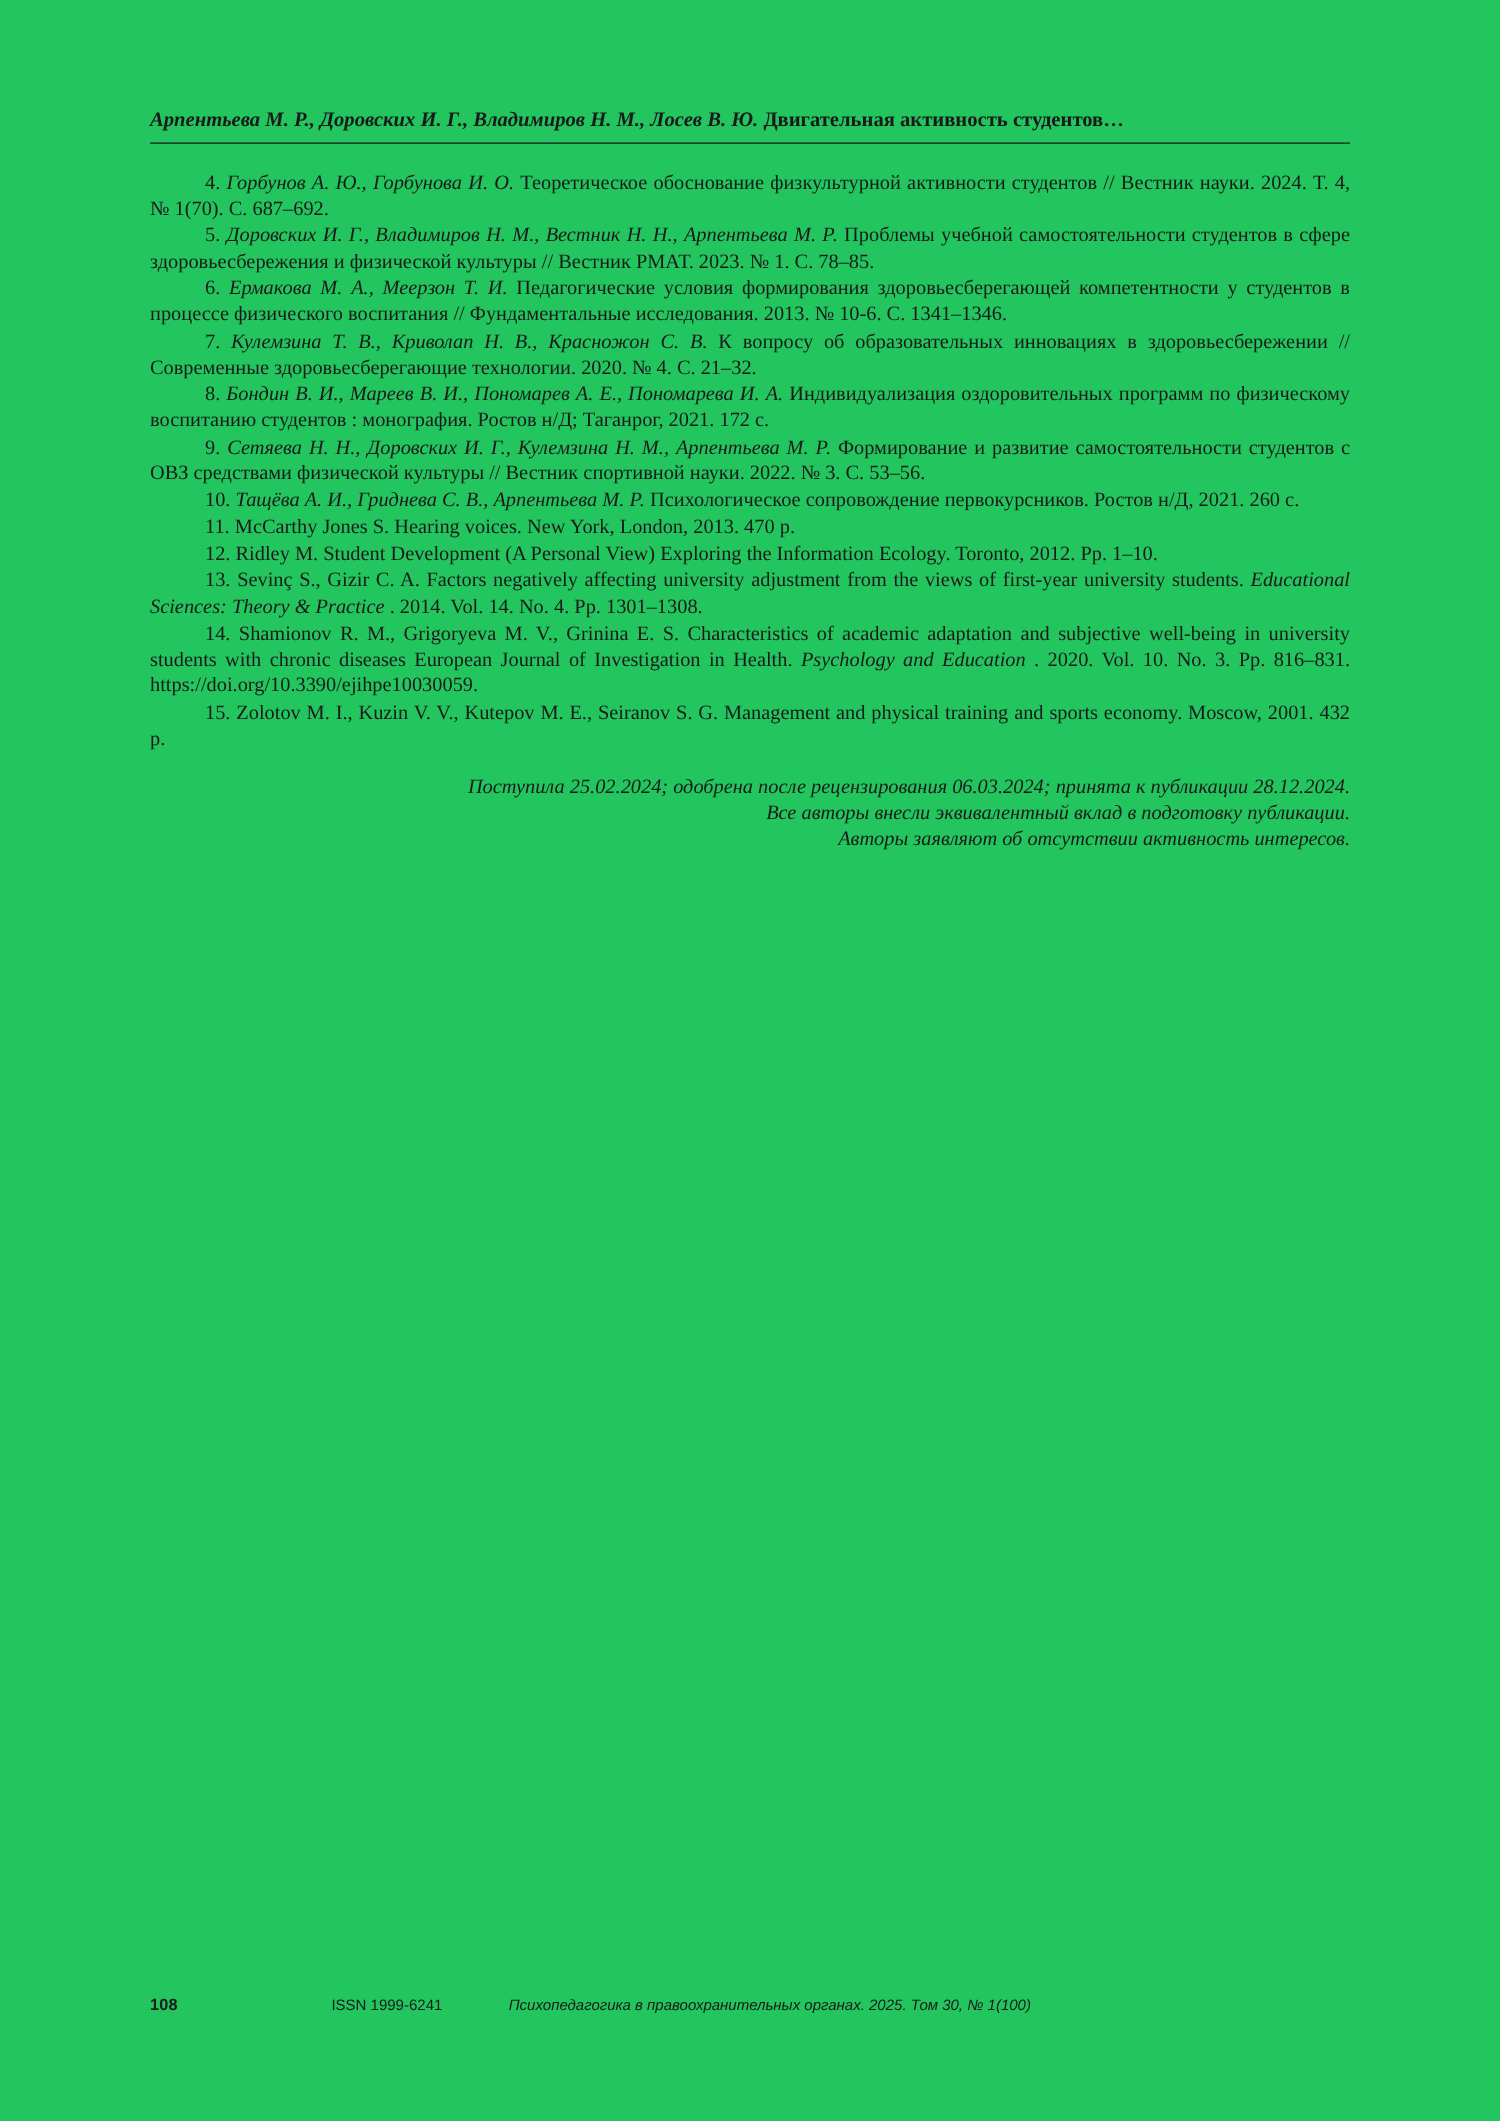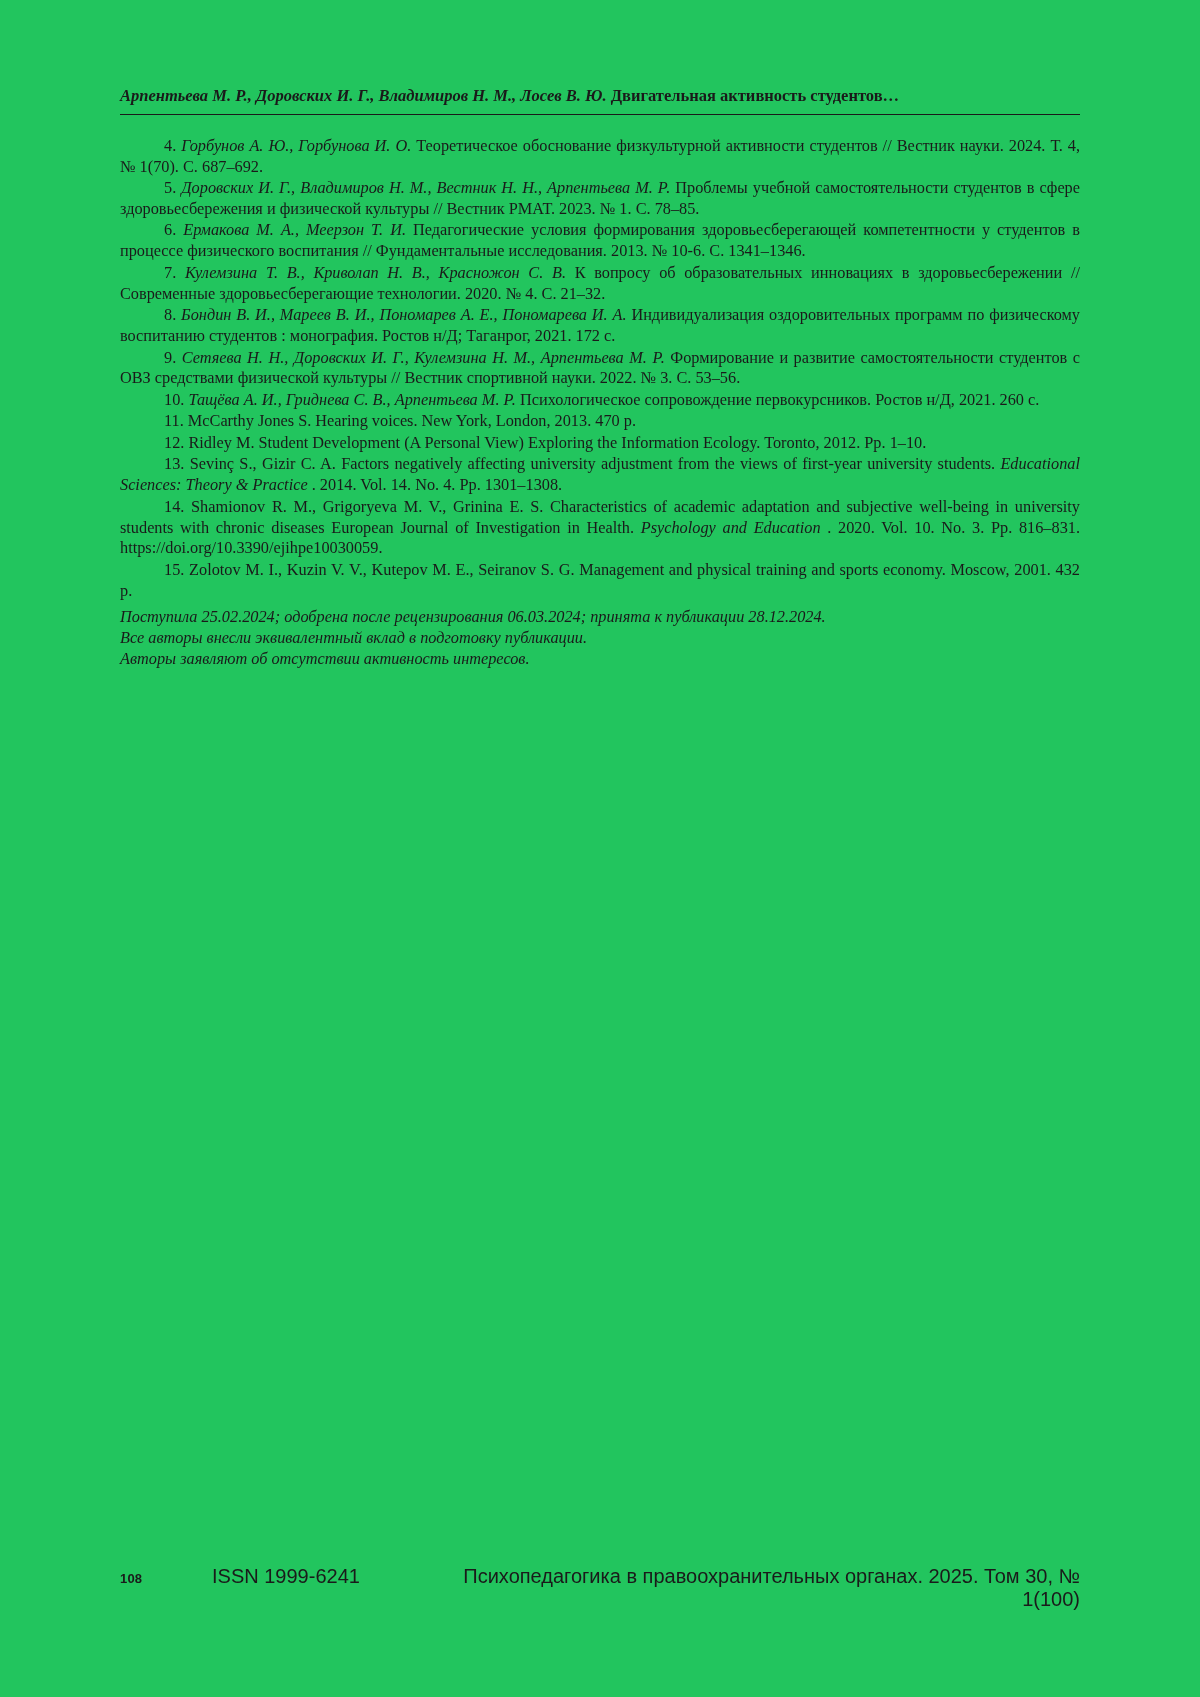--- a/index.html
+++ b/index.html
@@ -48,22 +48,22 @@
     text-align: justify;
     text-indent: 44px;
     margin: 0 0 0.5px 0;
     hyphens: manual;
   }
   .ref .it {
     font-style: italic;
   }
   
   .notes {
-    margin-top: 4px;
-    text-align: left;
+    margin-top: 16px;
+    text-align: right;
     font-style: italic;
     font-size: 16.3px;
     line-height: 1.29;
   }
   
   .footer {
     position: absolute;
     left: 120px;
     bottom: 86px;
     width: 960px;
@@ -71,27 +71,29 @@
     align-items: baseline;
     font-family: "Liberation Sans", sans-serif;
   }
   .footer .pageno {
     font-weight: bold;
     font-size: 13px;
     letter-spacing: 0.2px;
     width: 92px;
   }
   .footer .issn {
-    font-size: 20px;
+    font-size: 12px;
     width: 195px;
+    text-align: center;
   }
   .footer .journal {
-    font-size: 20px;
+    font-size: 12px;
     flex: 1;
-    text-align: right;
+    text-align: left;
+    font-style: italic;
   }
 </style>
 </head>
 <body>
 
 <div class="page">
 
   <div class="content">
 
     <div class="runhead">

